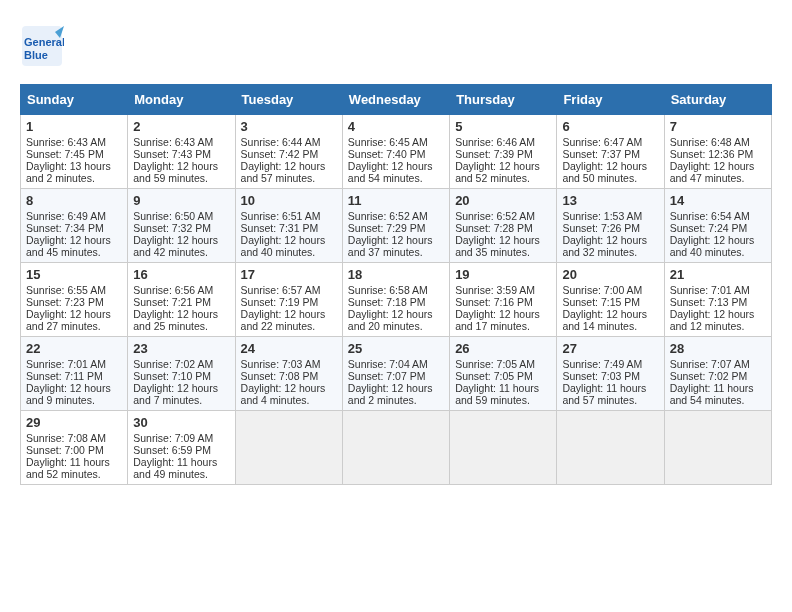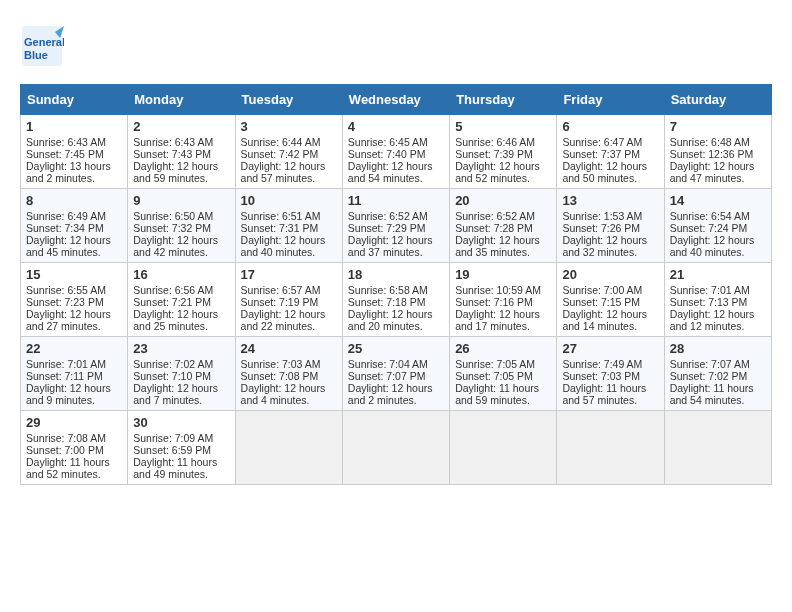--- a/index.html
+++ b/index.html
@@ -225,21 +225,21 @@
         </td>
         <td>
           <span class="day-num">18</span>
           <div>Sunrise: 6:58 AM</div>
           <div>Sunset: 7:18 PM</div>
           <div>Daylight: 12 hours</div>
           <div>and 20 minutes.</div>
         </td>
         <td>
           <span class="day-num">19</span>
-          <div>Sunrise: 10:59 AM</div>
+          <div>Sunrise: 3:59 AM</div>
           <div>Sunset: 7:16 PM</div>
           <div>Daylight: 12 hours</div>
           <div>and 17 minutes.</div>
         </td>
         <td>
           <span class="day-num">20</span>
           <div>Sunrise: 7:00 AM</div>
           <div>Sunset: 7:15 PM</div>
           <div>Daylight: 12 hours</div>
           <div>and 14 minutes.</div>

